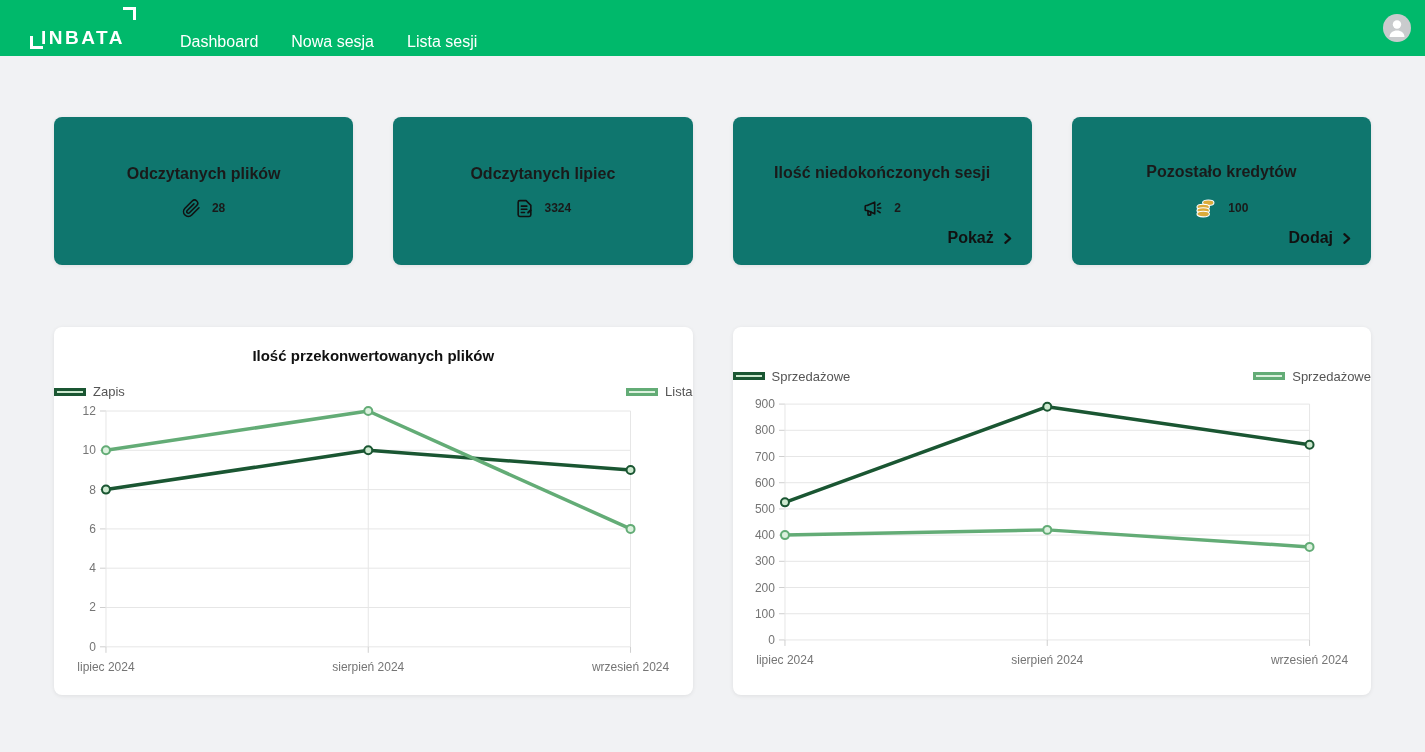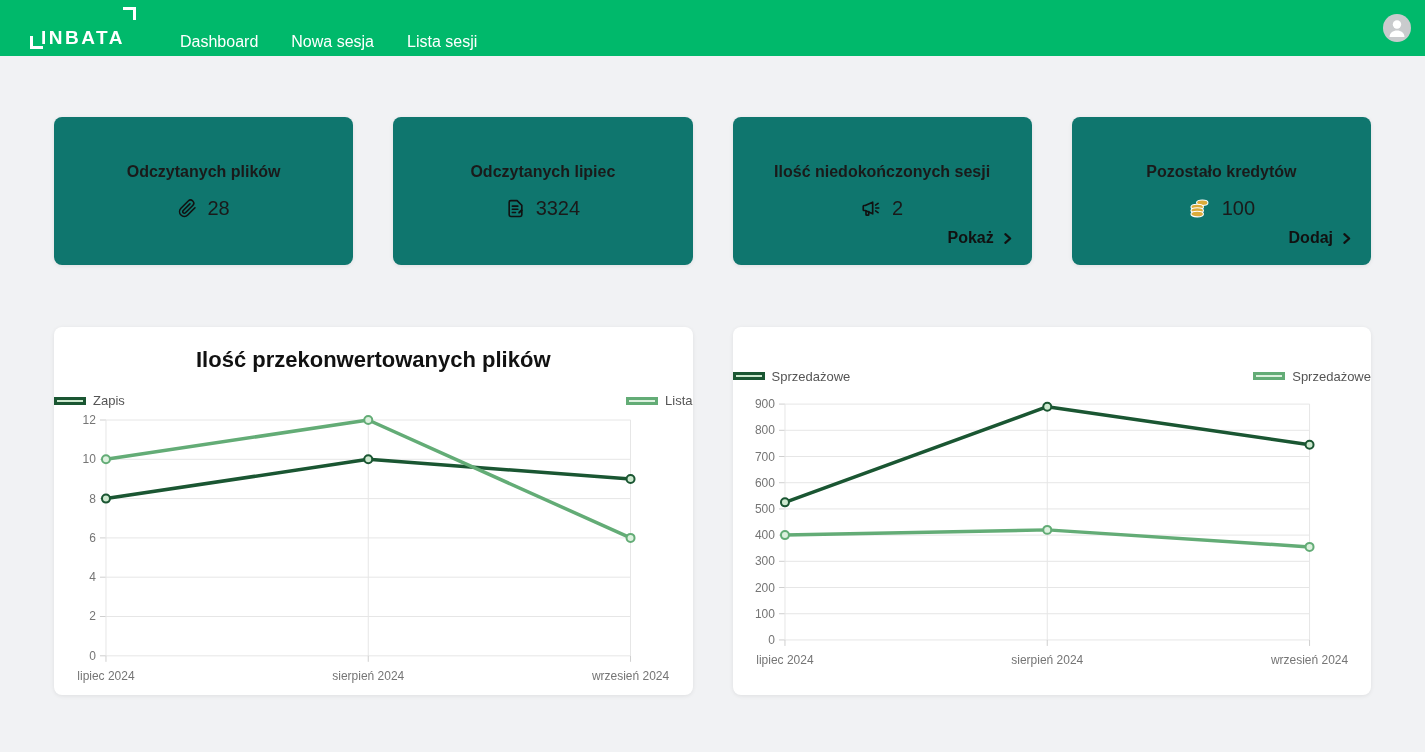--- a/index.html
+++ b/index.html
@@ -53,37 +53,37 @@
     flex:1; height:148px; background:#0f766e; border-radius:8px;
     box-shadow:0 1px 4px rgba(0,0,0,0.08);
     position:relative;
     display:flex; flex-direction:column; align-items:center; justify-content:center;
   }
   .stat-title { font-size:16px; font-weight:700; color:#1a1a1a; }
   .stat-value-row {
     display:flex; align-items:center; gap:11px; margin-top:16px;
   }
   .stat-icon { display:flex; align-items:center; }
-  .stat-value { font-size:20px; color:#1a1a1a; }
+  .stat-value { font-size:12px; color:#1a1a1a;font-weight:bold; }
   .card-action {
     position:absolute; right:18px; bottom:18px;
     display:flex; align-items:center; gap:7px;
     font-size:16px; font-weight:600; color:#111; cursor:pointer;
   }
 
   
   .charts-row { display:flex; gap:40px; margin-top:62px; }
   .chart-card {
     flex:1; height:368px; background:#ffffff; border-radius:8px;
     box-shadow:0 1px 4px rgba(0,0,0,0.08);
     padding-top:20px;
     display:flex; flex-direction:column;
   }
   .chart-title {
-    text-align:center; font-size:22px; font-weight:700; color:#111;
+    text-align:center; font-size:15px; font-weight:700; color:#111;
   }
   .chart-legend {
     margin-top:20px; display:flex; justify-content:space-between; align-items:center; gap:14px;
     height:18px;
   }
   .lg-item { display:flex; align-items:center; gap:7px; }
   .lg-swatch {
     display:inline-block; width:32px; height:8px;
     border-style:solid; border-width:3px;
   }

